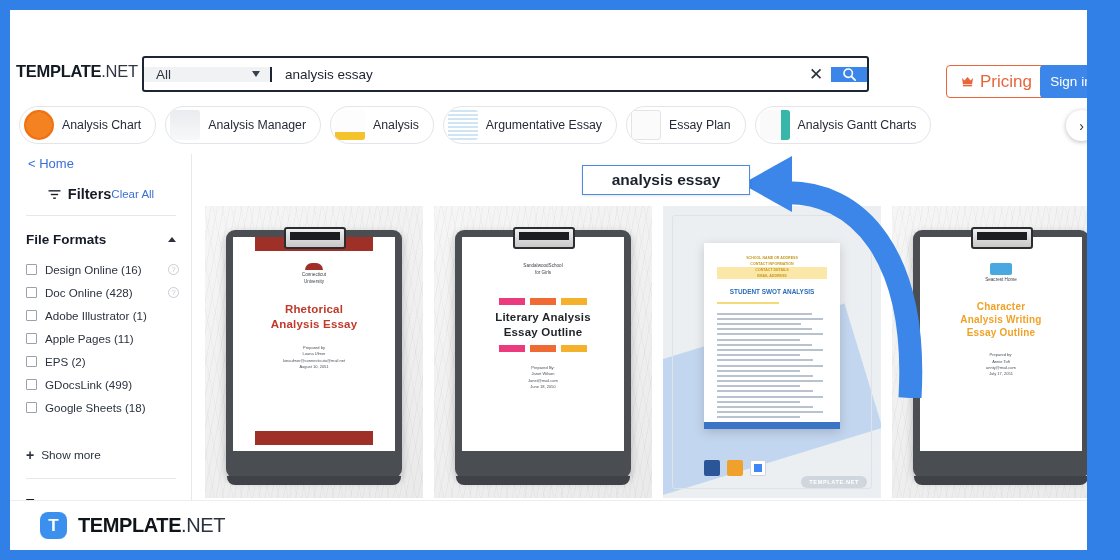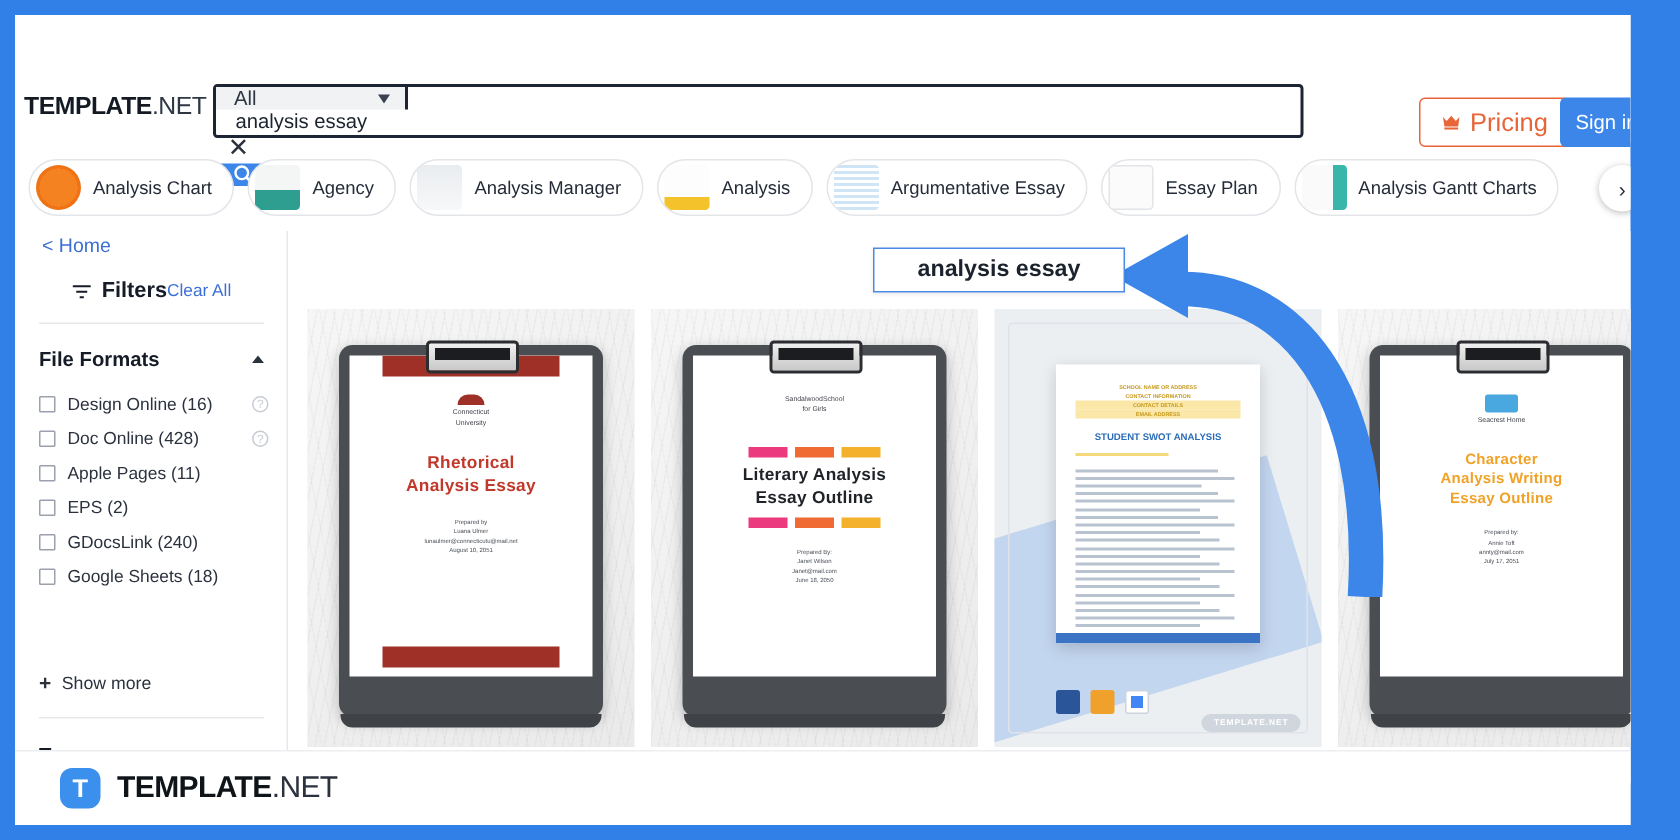--- a/index.html
+++ b/index.html
@@ -26,21 +26,21 @@
     position: absolute; left: 6px; top: 52px;
     font-size: 16.5px; letter-spacing: -0.3px; white-space: nowrap;
   }
   #logo-wrap .b { font-weight: bold; color: #141a24; }
   #logo-wrap .n { font-weight: normal; color: #2f3744; }
 
   #searchbar {
     position: absolute; left: 132px; top: 46px;
     width: 727px; height: 36px;
     border: 2px solid #1d2433; border-radius: 3px;
-    background: #fff; display: flex; align-items: flex-start; flex-direction: column;
+    background: #fff; display: flex; align-items: center;
   }
   #cat-select {
     width: 128px; background: #f1f2f4; border-right: 2px solid #1d2433;
     display: flex; align-items: center; justify-content: space-between;
     padding: 0 10px 0 12px; font-size: 13.5px; color: #2f3744;
   }
   #cat-select .chev {
     width: 0; height: 0; border-left: 4.5px solid transparent;
     border-right: 4.5px solid transparent; border-top: 6px solid #39414f;
   }
@@ -278,23 +278,20 @@
       <span>Pricing</span>
     </div>
     <div id="signin-btn">
       <span>Sign in</span>
     </div>
   </div>
 
   <div id="chiprow"><div class="chip">
         <span class="thumb circ" style="background:radial-gradient(circle at 50% 50%, #f58220 0 60%, #ef7215 60% 100%);"></span>
         <span class="lbl">Analysis Chart</span>
-      </div><div class="chip">
-        <span class="thumb" style="background:linear-gradient(#f4f6f6 0 55%, #2e9e91 55% 100%);"></span>
-        <span class="lbl">Agency</span>
       </div><div class="chip">
         <span class="thumb" style="background:linear-gradient(#e9ecef,#f7f8f9);"></span>
         <span class="lbl">Analysis Manager</span>
       </div><div class="chip">
         <span class="thumb" style="background:linear-gradient(#fdfdfd 0 72%, #f4c22b 72% 100%);"></span>
         <span class="lbl">Analysis</span>
       </div><div class="chip">
         <span class="thumb" style="background:repeating-linear-gradient(#cfe4f5 0 2px,#fff 2px 4px);"></span>
         <span class="lbl">Argumentative Essay</span>
       </div><div class="chip">
@@ -336,29 +333,33 @@
         <span>Design Online (16)</span>
         <span class="info">?</span>
       </div>
       <div class="fmt-item">
         <span class="cb"></span>
         <span>Doc Online (428)</span>
         <span class="info">?</span>
       </div>
       <div class="fmt-item">
         <span class="cb"></span>
+        <span>Adobe Illustrator (1)</span>
+      </div>
+      <div class="fmt-item">
+        <span class="cb"></span>
         <span>Apple Pages (11)</span>
       </div>
       <div class="fmt-item">
         <span class="cb"></span>
         <span>EPS (2)</span>
       </div>
       <div class="fmt-item">
         <span class="cb"></span>
-        <span>GDocsLink (240)</span>
+        <span>GDocsLink (499)</span>
       </div>
       <div class="fmt-item">
         <span class="cb"></span>
         <span>Google Sheets (18)</span>
       </div>
     </div>
 
   <div id="show-more">
     <span class="plus">+</span>
     <span>Show more</span>

